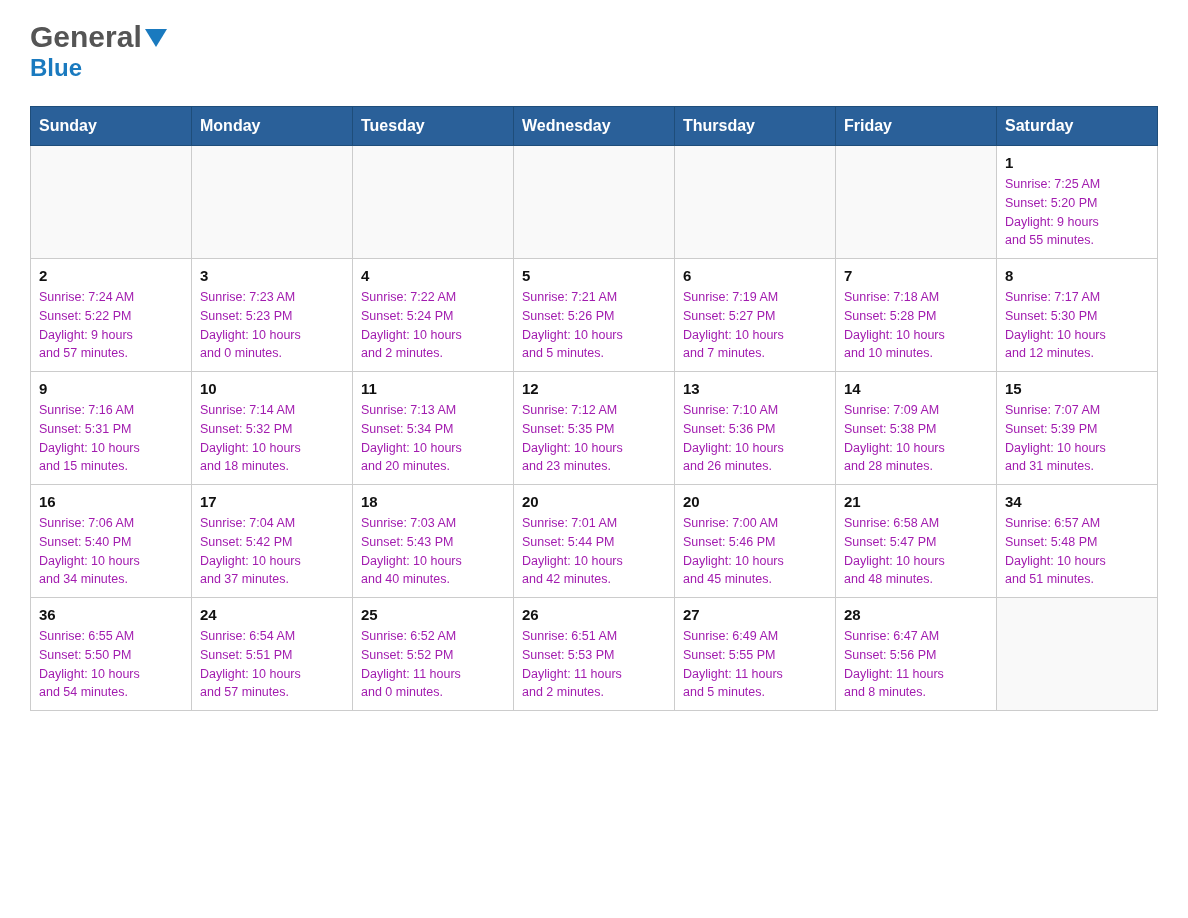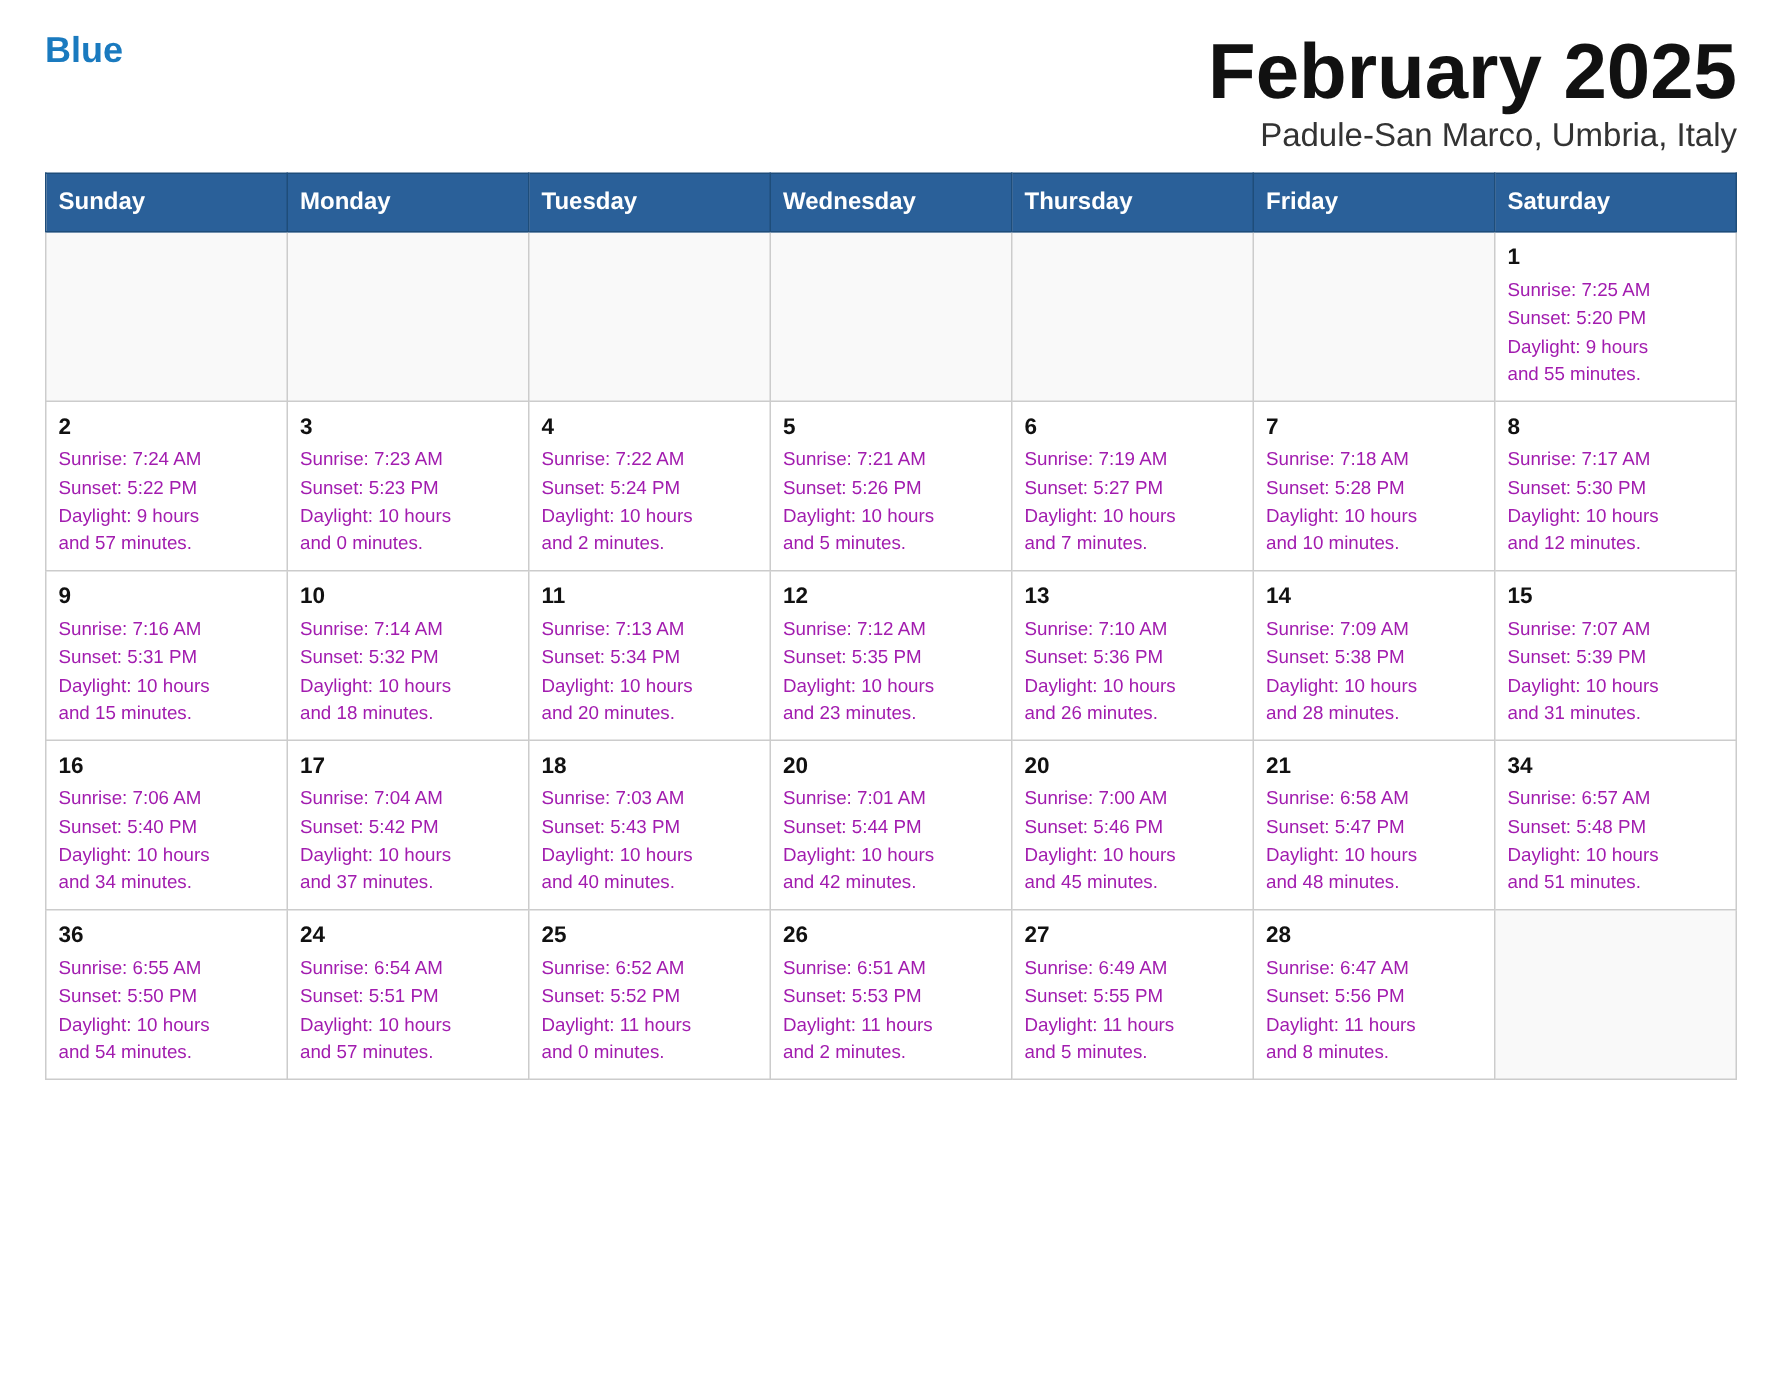--- a/index.html
+++ b/index.html
@@ -31,21 +31,21 @@
       line-height: 1.1;
     }
     .title-block h2 {
       font-size: 22px;
       font-weight: normal;
       color: #333;
     }
     .calendar {
       width: 100%;
       border-collapse: collapse;
-      margin-top: 12px;
+      margin-top: 24px;
       border-radius: 18px;
     }
     .calendar thead tr th {
       background-color: #2a6099;
       color: #fff;
       font-size: 16px;
       font-weight: bold;
       padding: 10px 8px;
       text-align: left;
       border: 1px solid #1e4d7a;
@@ -86,27 +86,29 @@
       font-size: 30px;
       font-weight: bold;
       color: #555;
     }
   </style>
 </head>
 <body>
 
 <div class="header">
   <div class="logo">
+    <div class="logo-row">
+      <span class="logo-general">General</span>
+      <svg width="22" height="18" viewBox="0 0 22 18" style="margin-left:3px; margin-top:2px;">
+        <polygon points="0,0 22,0 11,18" fill="#1a7abf"></polygon>
+      </svg>
+    </div>
     <div>
       <span style="font-size:24px; font-weight:bold; color:#1a7abf;">Blue</span>
     </div>
-  </div>
-  <div class="title-block">
-    <h1>February 2025</h1>
-    <h2>Padule-San Marco, Umbria, Italy</h2>
   </div>
 </div>
 
 <table class="calendar">
   <thead>
     <tr>
     <th>Sunday</th>
         <th>Monday</th>
         <th>Tuesday</th>
         <th>Wednesday</th>

